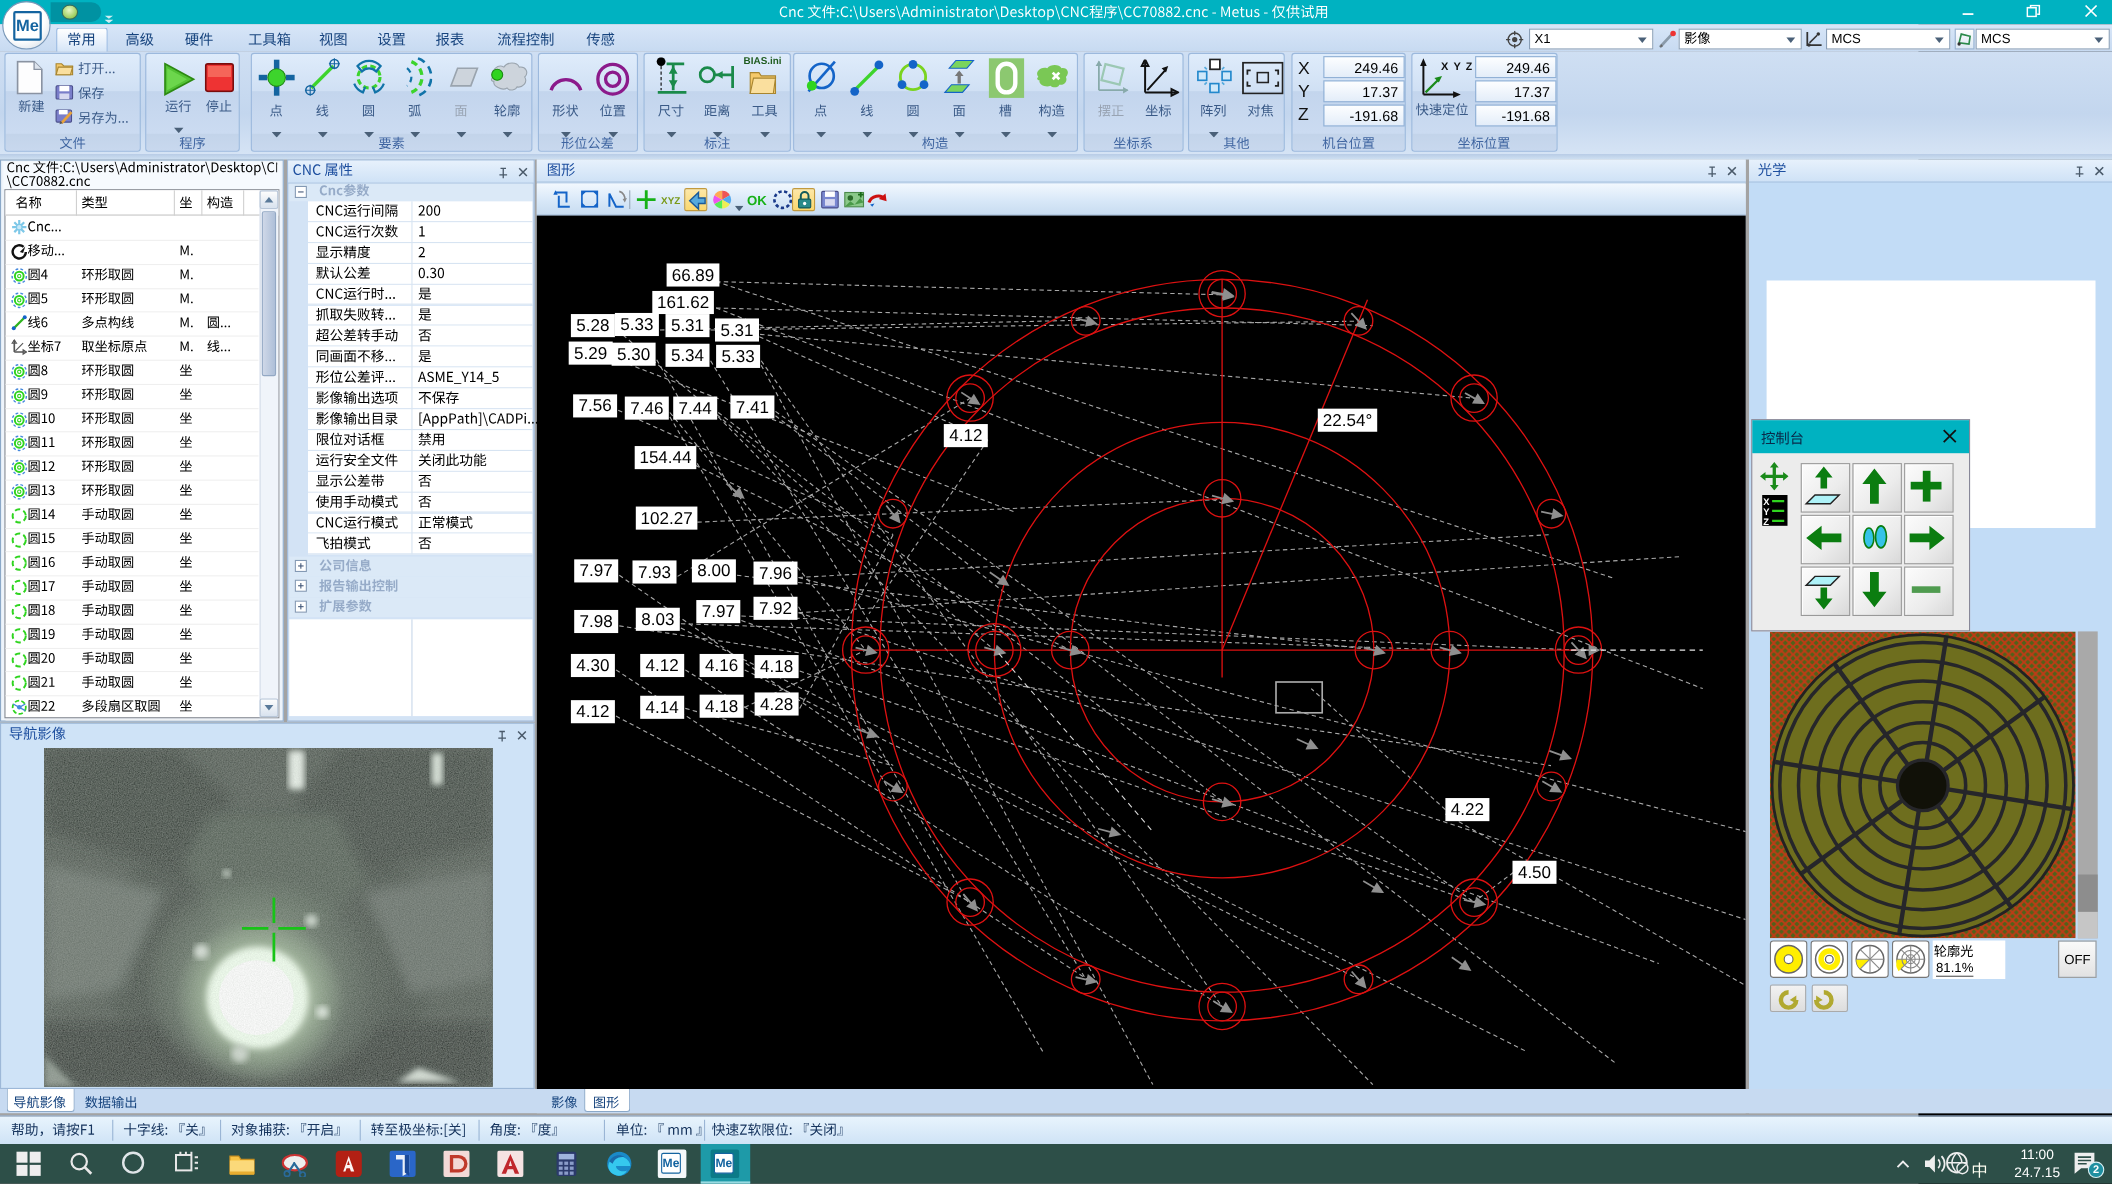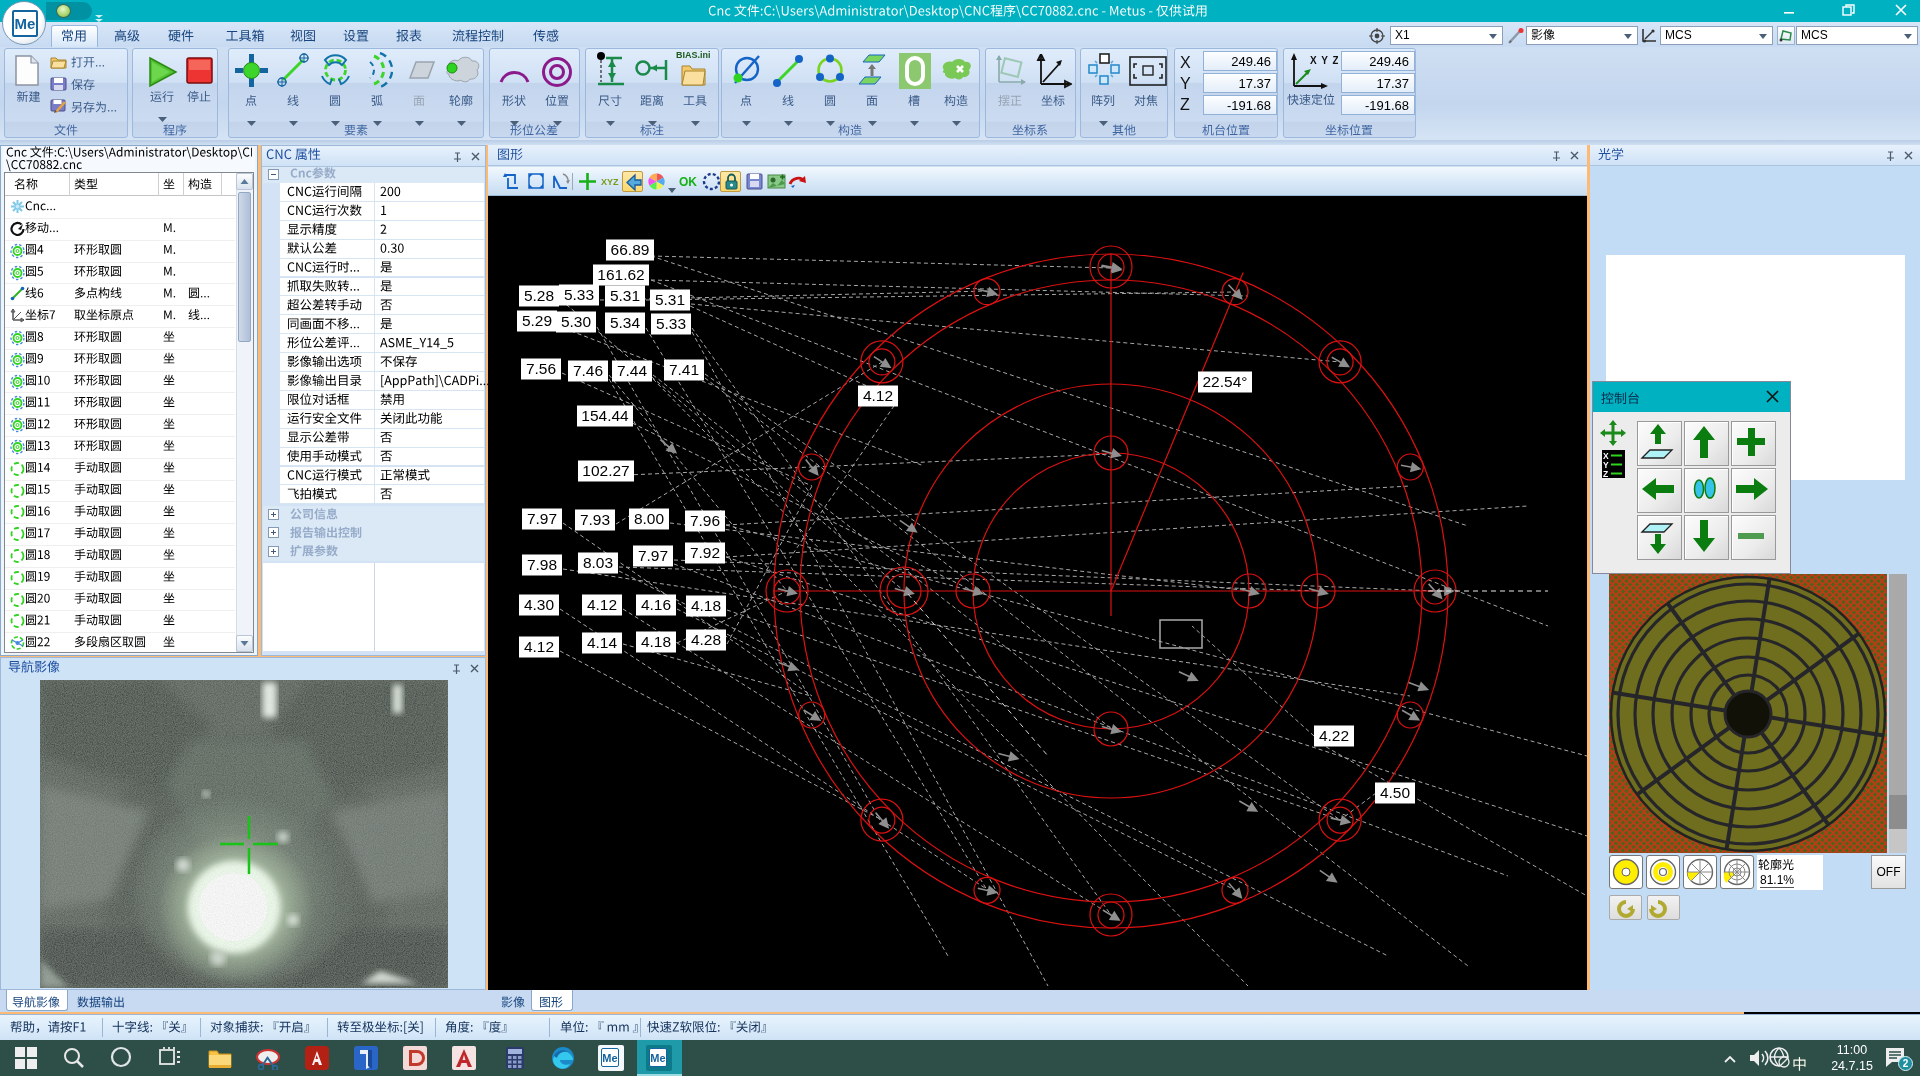--- a/index.html
+++ b/index.html
@@ -1,15 +1,15 @@
 <!DOCTYPE html>
 <html><head><meta charset="utf-8"><style>
 *{margin:0;padding:0;box-sizing:border-box}
 html,body{width:1920px;height:1076px;overflow:hidden;background:#000;font-family:"Liberation Sans",sans-serif}
-#app{position:absolute;left:0;top:0;width:1744px;height:1076px;background:#fdba74}
+#app{position:absolute;left:0;top:0;width:1744px;height:1076px;background:#a3a3a3}
 .abs{position:absolute}
 
 #title{left:0;top:0;width:1920px;height:22px;background:#00b2c1}
 #tabrow{left:0;top:22px;width:1920px;height:25px;background:linear-gradient(#d8e6f8,#c7daf1)}
 #melogo{left:2px;top:1px;width:44px;height:44px;border-radius:50%;background:radial-gradient(circle at 40% 35%,#ffffff 55%,#c9d4e0);border:1px solid #7a98b8;z-index:60}
 #melogo .sq{position:absolute;left:9px;top:8px;width:26px;height:27px;background:#fff;border:2px solid #1464a0;border-radius:2px;color:#1464a0;font-weight:bold;font-size:15px;text-align:center;line-height:24px}
 #qat{left:46px;top:2px;width:46px;height:18px;background:#0092a2;border-radius:0 9px 9px 0}
 #qorb{left:56px;top:4px;width:15px;height:14px;border-radius:50%;background:radial-gradient(circle at 45% 35%,#e8f8c8,#9bcc5a 70%,#6a9a30);border:1px solid #3a6a5a}
 .wbtn{top:4px;height:14px;color:#fff;font-size:13px;text-align:center;line-height:14px}
 

